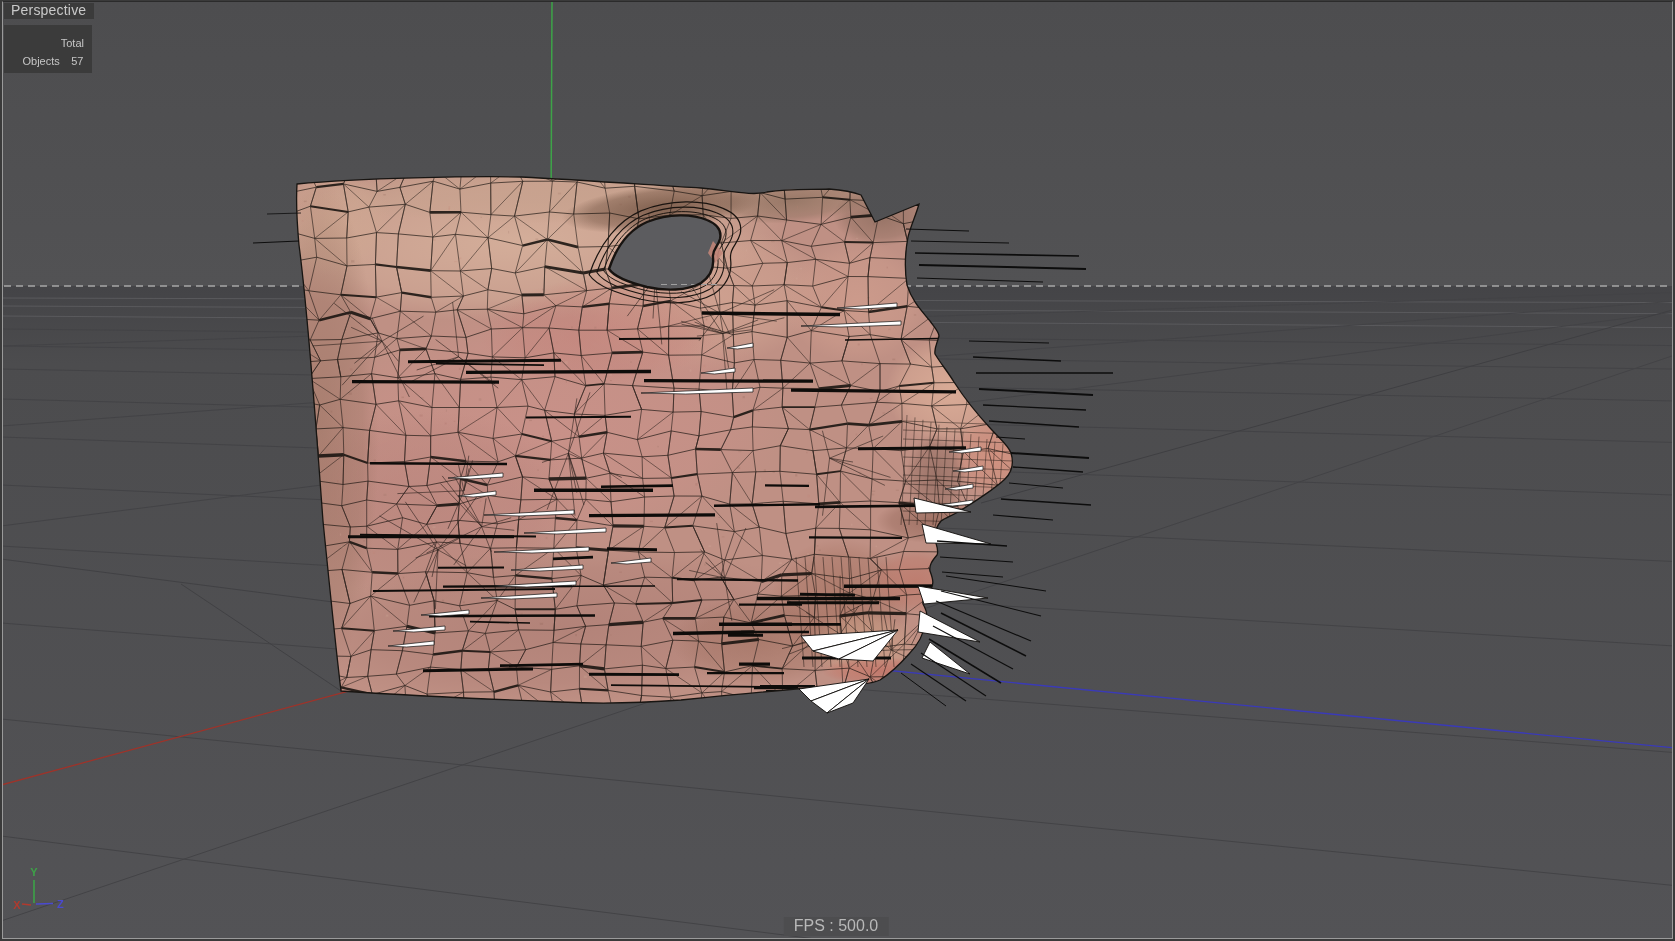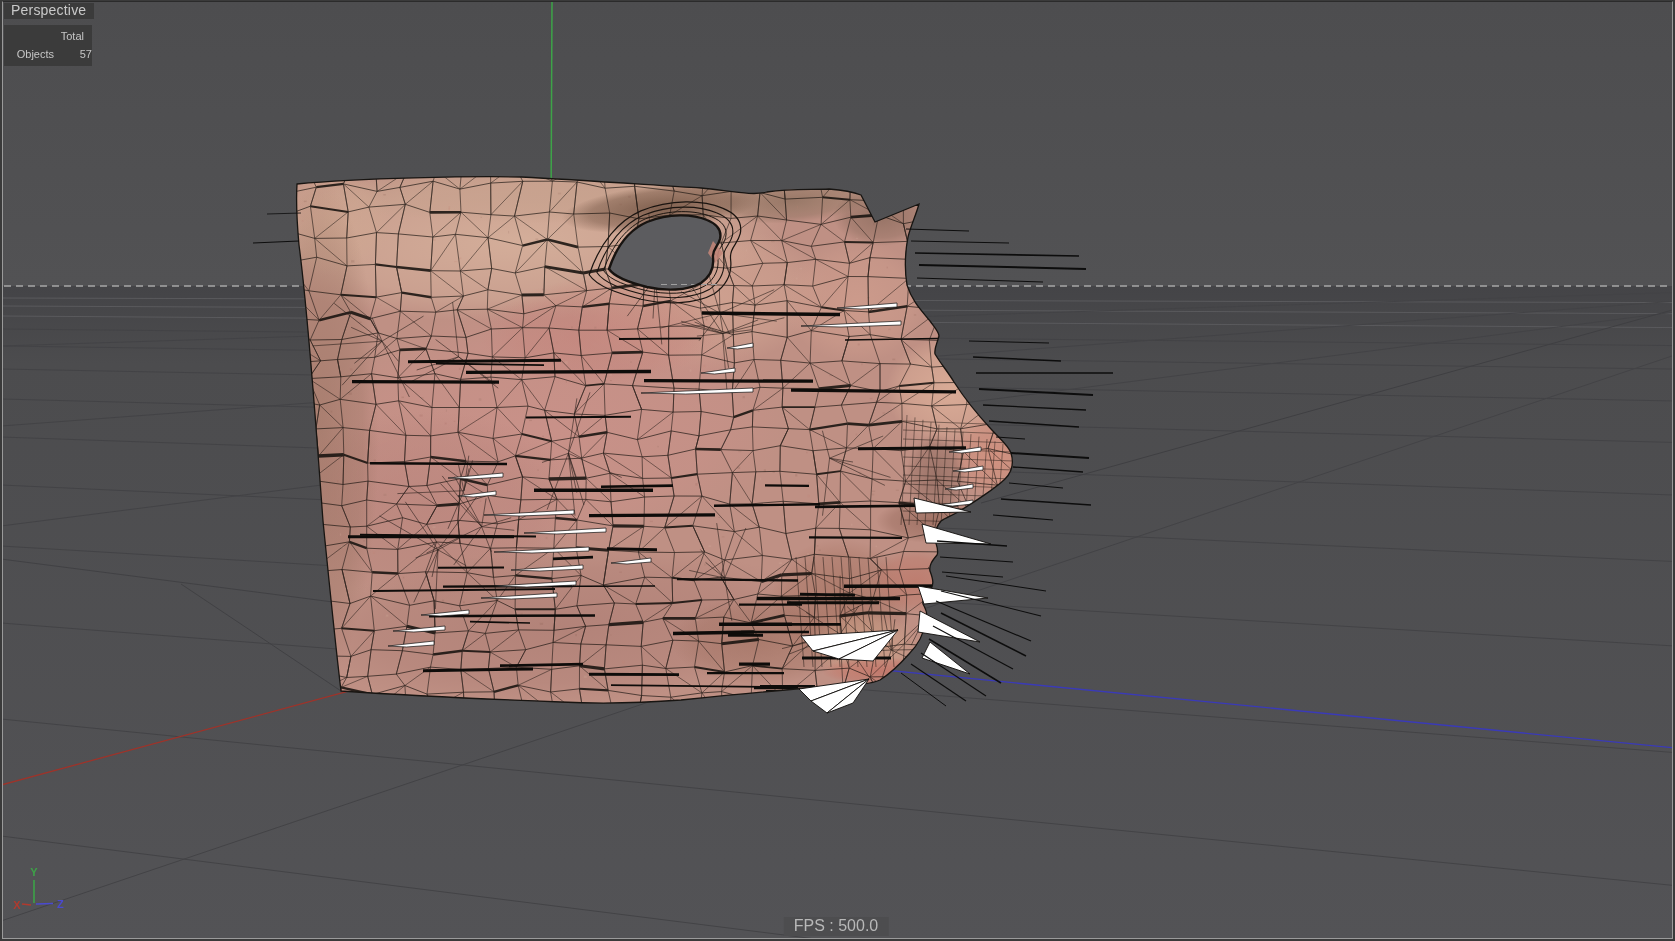--- a/index.html
+++ b/index.html
@@ -19,23 +19,23 @@
     position:absolute;left:4px;top:3px;z-index:5;
     background:#3b3b3b;color:#c9c9c9;font-size:14px;line-height:13px;
     padding:1px 8px 2px 7px;letter-spacing:.2px;cursor:default;
   }
   .hud-stats{
     position:absolute;left:4px;top:25px;z-index:5;width:88px;
     background:#3b3b3b;color:#c6c6c6;font-size:11px;line-height:18px;
     padding:2px 0 3px 0;cursor:default;
   }
   .hud-stats .row{display:flex;}
-  .hud-stats .cell.label{width:50px;text-align:center;padding-left:7px;}
-  .hud-stats .cell.value{width:30px;text-align:right;padding-left:3px;}
-  .hud-stats .row.head .cell.value{text-align:right;width:26px;padding-right:8px;padding-left:0;}
+  .hud-stats .cell.label{width:50px;text-align:right;padding-left:7px;}
+  .hud-stats .cell.value{width:30px;text-align:center;padding-left:3px;}
+  .hud-stats .row.head .cell.value{text-align:right;width:26px;padding-right:8px;padding-left:0;margin-top:7px;}
   .hud-fps{
     position:absolute;left:836px;top:917px;transform:translateX(-50%);z-index:5;
     background:#4d4d4f;color:#b8b8b8;font-size:16px;line-height:14px;
     padding:2px 10px 3px 10px;white-space:nowrap;cursor:default;
   }
   .axis-gizmo{position:absolute;left:0;top:853px;z-index:5;}
   .axis-gizmo text{font-family:"Liberation Sans",sans-serif;font-size:11px;font-weight:bold;}
 </style>
 </head>
 <body>

